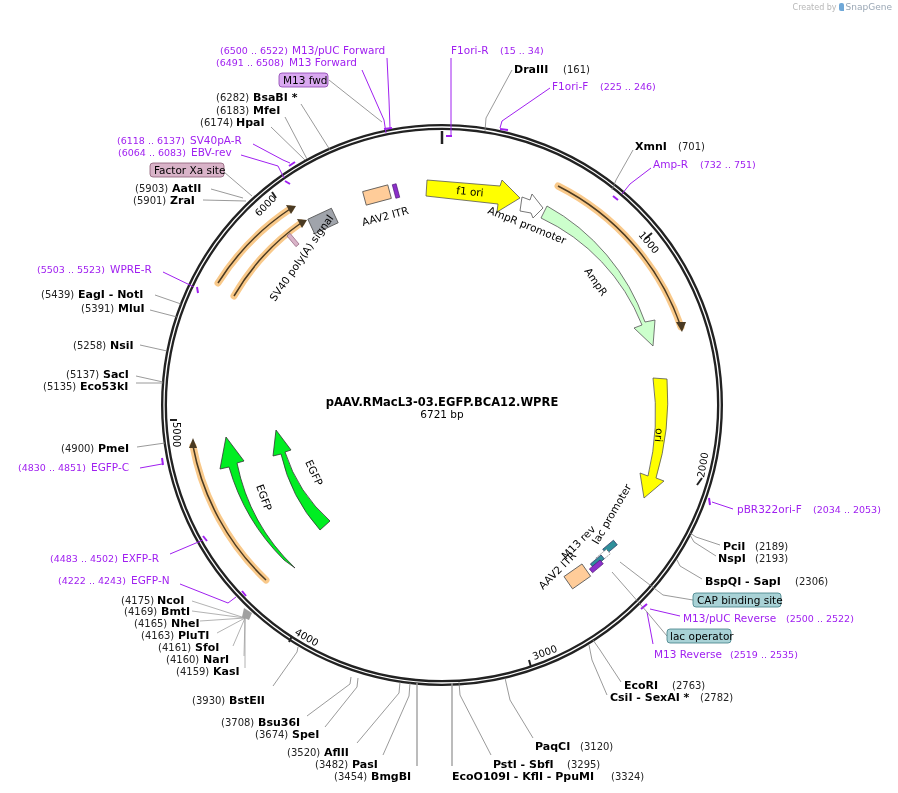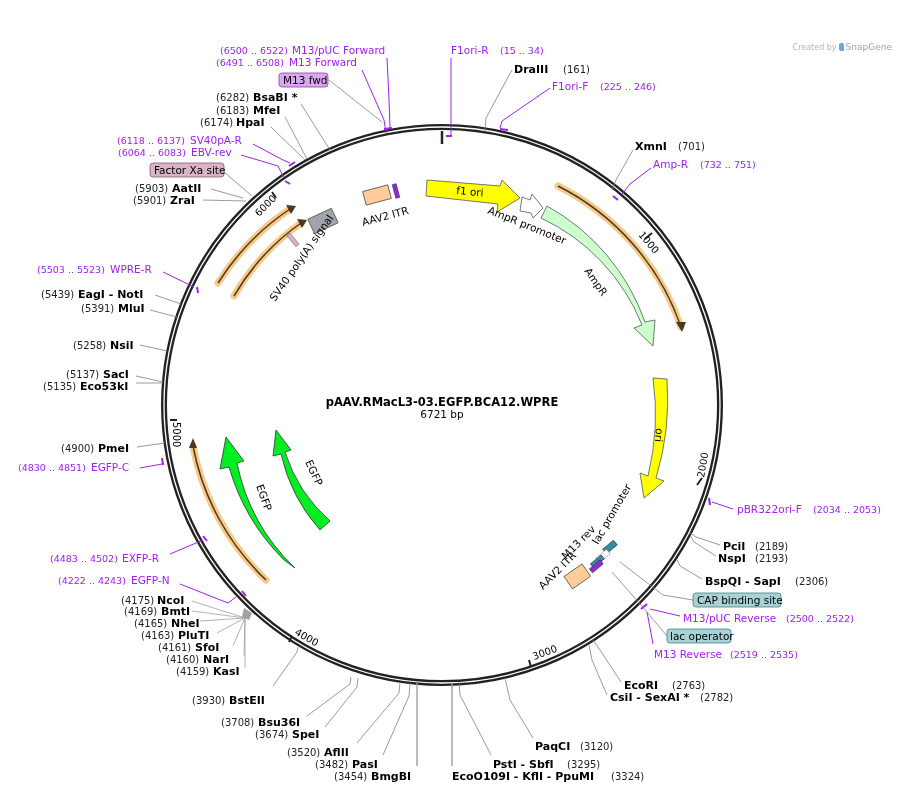--- a/index.html
+++ b/index.html
@@ -1,19 +1,19 @@
 <!DOCTYPE html>
 <html><head>
 <meta charset="utf-8">
 <style>
   html, body { margin: 0; padding: 0; background: #ffffff; }
   body { width: 898px; height: 793px; overflow: hidden; position: relative;
          font-family: "DejaVu Sans", "Liberation Sans", sans-serif; }
   #map { position: absolute; left: 0; top: 0; }
-  .credit { position: absolute; right: 6px; top: 2px; font-size: 8px; color: #b8b8b8; margin-top: 40px; }
+  .credit { position: absolute; right: 6px; top: 2px; font-size: 8px; color: #b8b8b8; }
   .credit b { color: #9aa7b5; font-weight: normal; font-size: 9px; }
   .credit .logo { display: inline-block; width: 5px; height: 8px; background: #6fa8d8;
                   border-radius: 2px 2px 0 2px; margin: 0 2px -1px 2px; }
   svg text { font-family: "DejaVu Sans", "Liberation Sans", sans-serif; }
   .enz-name { font-weight: bold; font-size: 11px; fill: #000; }
   .enz-pos { font-size: 10px; fill: #222; }
   .primer { font-size: 10.5px; fill: #a020f0; }
   .primer-pos { font-size: 9.5px; fill: #a020f0; }
   .feat-label { font-size: 10.5px; fill: #000; }
   .title { font-weight: bold; font-size: 11.5px; fill: #000; }

